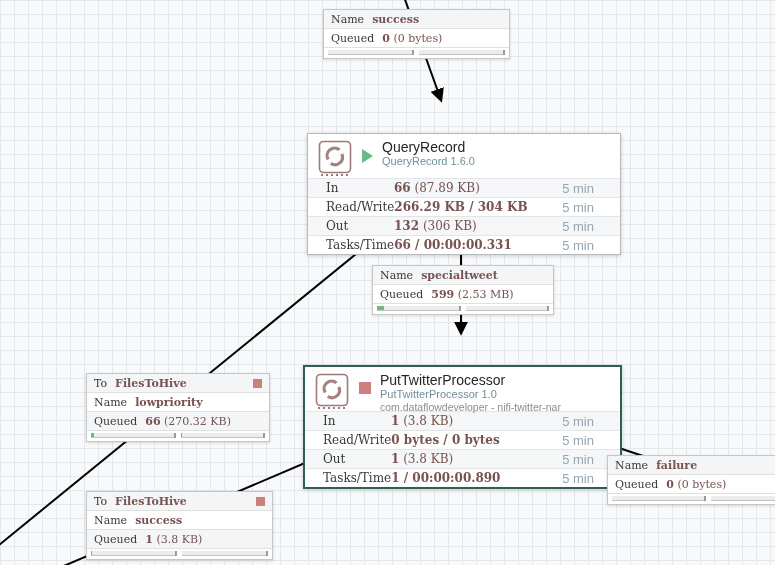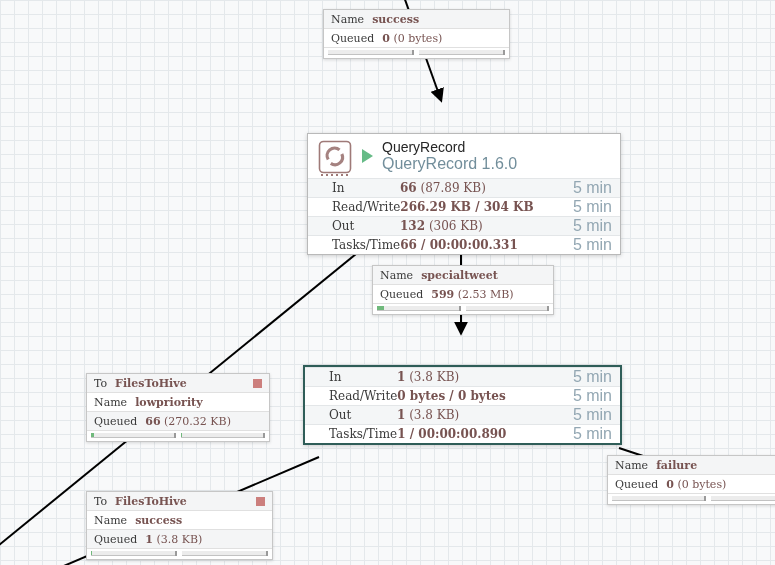--- a/index.html
+++ b/index.html
@@ -24,32 +24,32 @@
     margin-top:25px;
   }
   .processor.selected{border:2px solid #2f5d58;}
   .proc-header{display:flex;align-items:flex-start;padding:5px 8px 3px 10px;height:36px;}
   .stamp{flex:0 0 auto;margin-top:1px;}
   .state{flex:0 0 auto;margin:10px 0 0 8px;}
   .run-triangle{width:0;height:0;border-left:11px solid #66bb87;border-top:7px solid transparent;border-bottom:7px solid transparent;}
   .stop-square{width:12px;height:12px;background:#cc7f7d;}
   .proc-titles{margin-left:9px;line-height:1.15;}
   .proc-name{font-size:14px;color:#262626;}
-  .proc-type{font-size:16px;color:#728e9b;}
+  .proc-type{font-size:11px;color:#728e9b;}
   .proc-bundle{font-size:10.5px;color:#8d8d8d;}
   .stat-row{
     display:flex;align-items:center;height:18px;
     border-top:1px solid #e3e6e8;
     font-family:"DejaVu Serif",serif;font-size:12px;color:#3a3a3a;
   }
   .stat-row.alt{background:#f4f6f7;}
-  .stat-key{flex:0 0 68px;padding-left:24px;white-space:nowrap;}
+  .stat-key{flex:0 0 68px;padding-left:18px;white-space:nowrap;}
   .stat-value{white-space:nowrap;color:#775351;}
   .stat-value b{font-weight:bold;}
-  .stat-window{margin-left:auto;padding-right:8px;font-family:"Liberation Sans",sans-serif;font-size:16px;color:#93a7b3;}
+  .stat-window{margin-left:auto;padding-right:26px;font-family:"Liberation Sans",sans-serif;font-size:13px;color:#93a7b3;}
 
   
   .conn-label{
     position:absolute;background:#fff;border:1px solid #c6c6c6;
     box-shadow:0 1px 3px rgba(0,0,0,.14);
   }
   .lrow{
     display:flex;align-items:center;height:18px;padding:0 7px;
     font-family:"DejaVu Serif",serif;font-size:11px;color:#3a3a3a;
     border-bottom:1px solid #e0e0e0;white-space:nowrap;
@@ -112,20 +112,34 @@
       <span class="stat-window">5 min</span>
     </div>
     <div class="stat-row">
       <span class="stat-key">Tasks/Time</span>
       <span class="stat-value"><b>66 / 00:00:00.331</b><span class="lval-rest"></span></span>
       <span class="stat-window">5 min</span>
     </div>
   </div>
 
   <div class="processor selected" style="left:303px;top:340px;width:315px;">
+    <div class="proc-header">
+      <svg class="stamp" width="36" height="38" viewBox="0 0 36 38">
+        <rect x="1.5" y="1.5" width="31" height="31" rx="4" fill="#fff" stroke="#9f7a78" stroke-width="1.6"></rect>
+        <path d="M 10.2 19.5 A 7.5 7.5 0 0 1 21.5 9.9" fill="none" stroke="#a58280" stroke-width="3.2"></path>
+        <path d="M 23.8 14 A 7.5 7.5 0 0 1 12.8 23.4" fill="none" stroke="#a58280" stroke-width="3.2"></path>
+        <line x1="3" y1="35" x2="32" y2="35" stroke="#9f7a78" stroke-width="2" stroke-dasharray="2 3"></line>
+      </svg>
+      <span class="state stop-square"></span>
+      <div class="proc-titles">
+        <div class="proc-name">PutTwitterProcessor</div>
+        <div class="proc-type">PutTwitterProcessor 1.0</div>
+        <div class="proc-bundle">com.dataflowdeveloper - nifi-twitter-nar</div>
+      </div>
+    </div>
     <div class="stat-row alt">
       <span class="stat-key">In</span>
       <span class="stat-value"><b>1</b><span class="lval-rest"> (3.8 KB)</span></span>
       <span class="stat-window">5 min</span>
     </div>
     <div class="stat-row">
       <span class="stat-key">Read/Write</span>
       <span class="stat-value"><b>0 bytes / 0 bytes</b><span class="lval-rest"></span></span>
       <span class="stat-window">5 min</span>
     </div>

